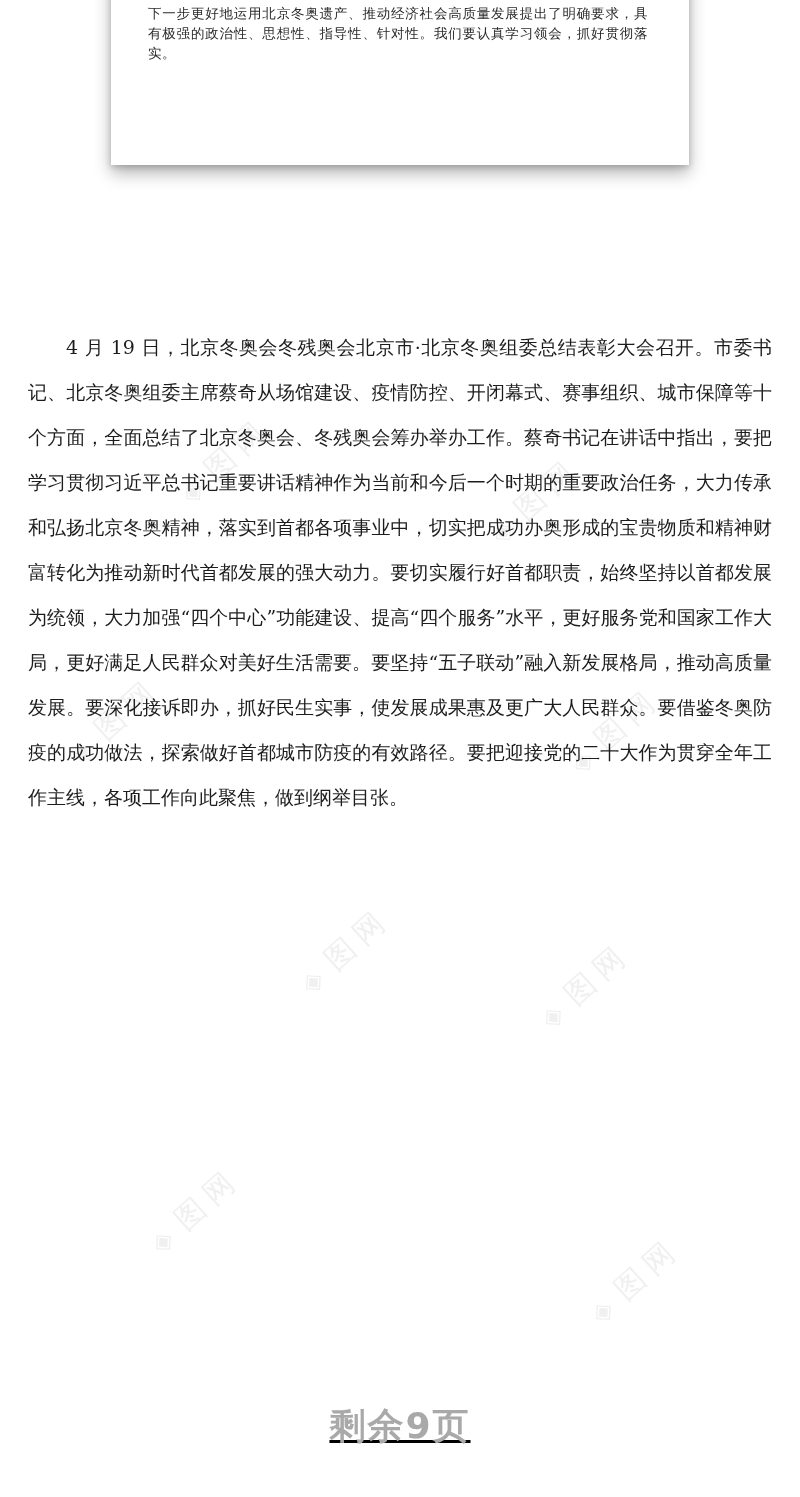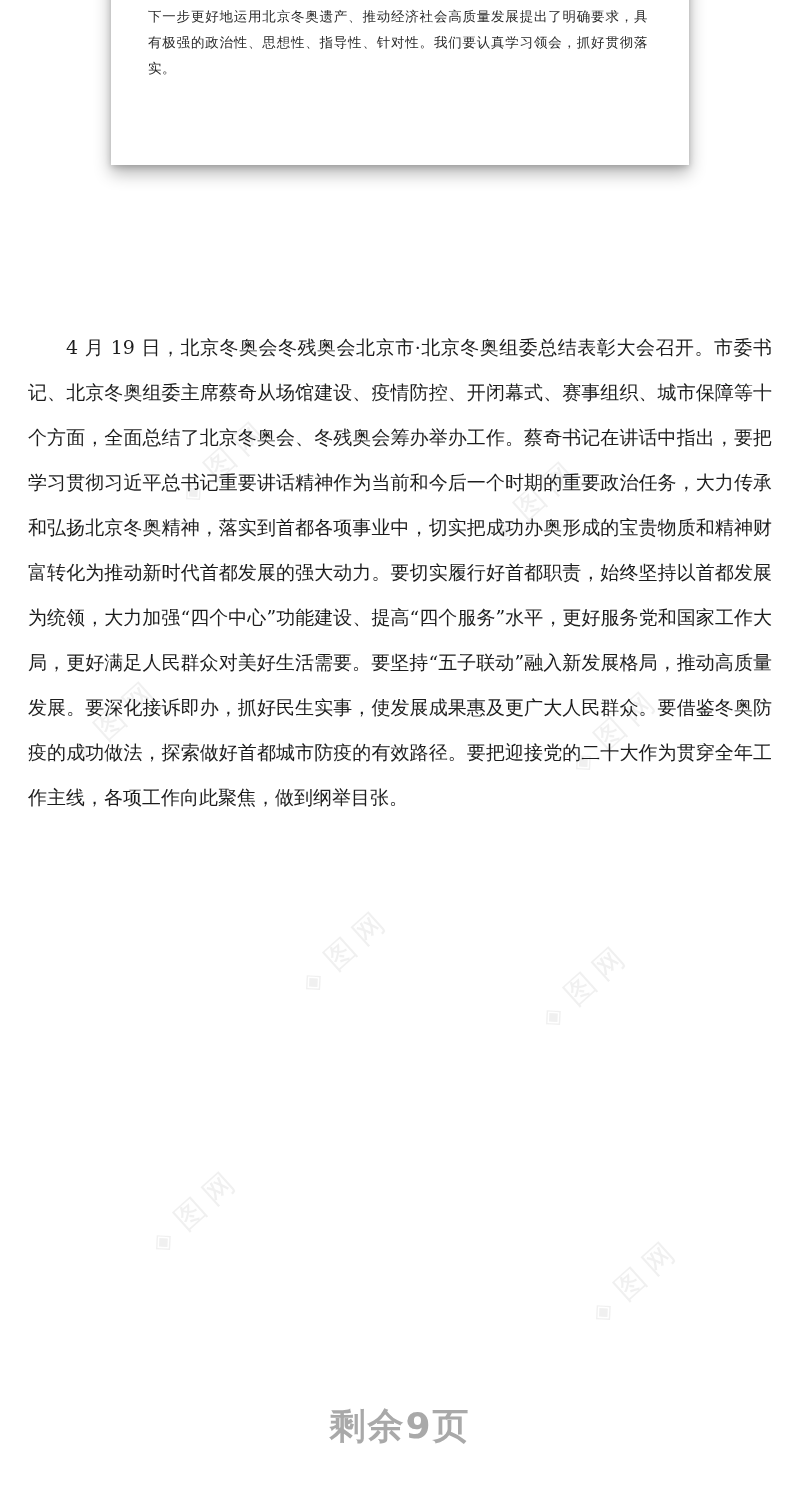--- a/index.html
+++ b/index.html
@@ -23,21 +23,21 @@
     width: 578px;
     height: 230px;
     background: #ffffff;
     box-shadow: 0 8px 16px rgba(0,0,0,0.30), 0 2px 6px rgba(0,0,0,0.18);
     z-index: 2;
   }
   .page-card .card-text {
     margin: 68px 40px 0 37px;
     width: 500px;
     font-size: 13.5px;
-    line-height: 26px;
+    line-height: 20px;
     color: #2a2a2a;
     text-align: justify;
     text-justify: inter-ideograph;
     letter-spacing: 0.5px;
   }
 
   
   .wm {
     position: absolute;
     transform: rotate(-42deg);
@@ -82,20 +82,21 @@
     position: absolute;
     left: 0;
     right: 0;
     top: 1402px;
     display: flex;
     justify-content: center;
     align-items: center;
     gap: 24px;
     z-index: 3;
     cursor: pointer;
+    text-decoration: underline;
   }
   .preview-footer span {
     font-family: "DejaVu Sans", "Liberation Sans", sans-serif;
     font-weight: bold;
     font-size: 36px;
     color: #a9a9a9;
     letter-spacing: 2px;
   }
 </style>
 </head>

